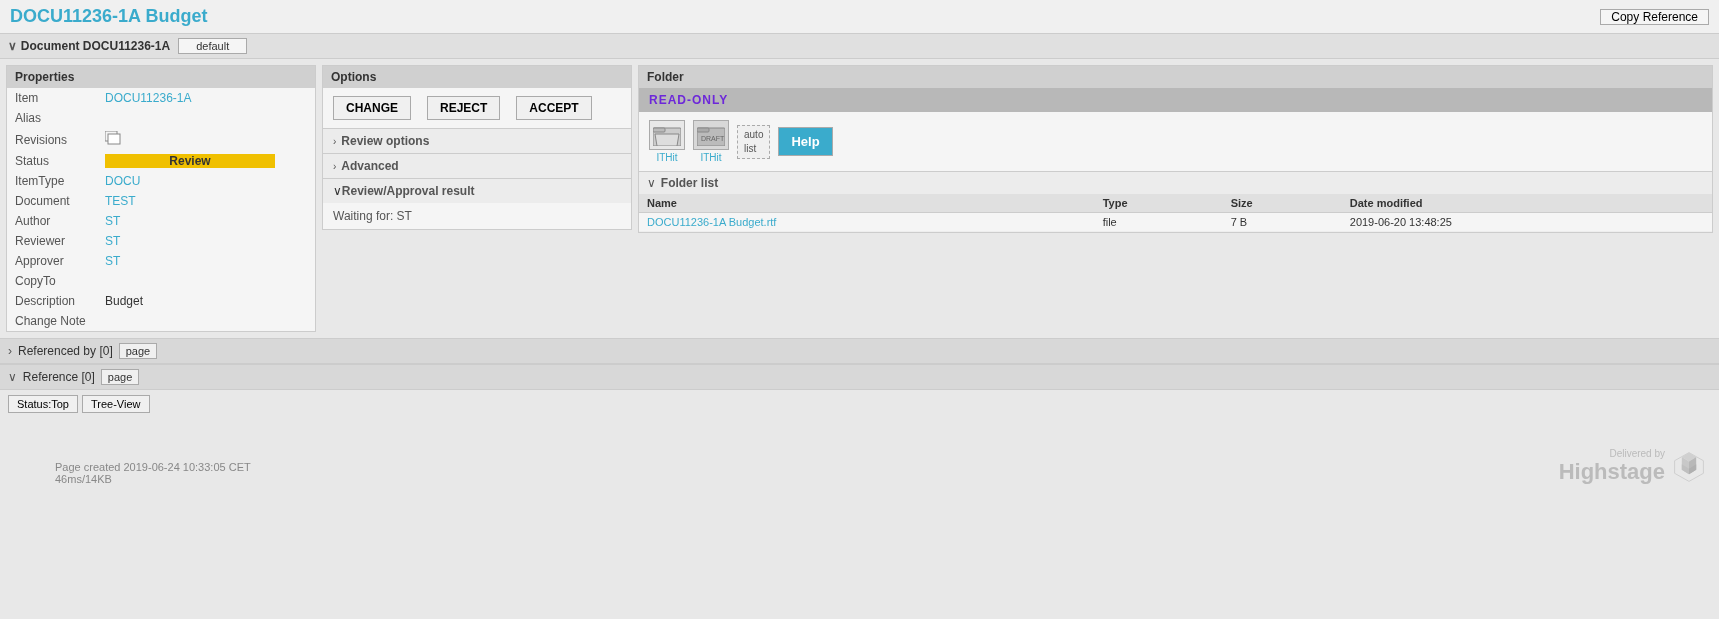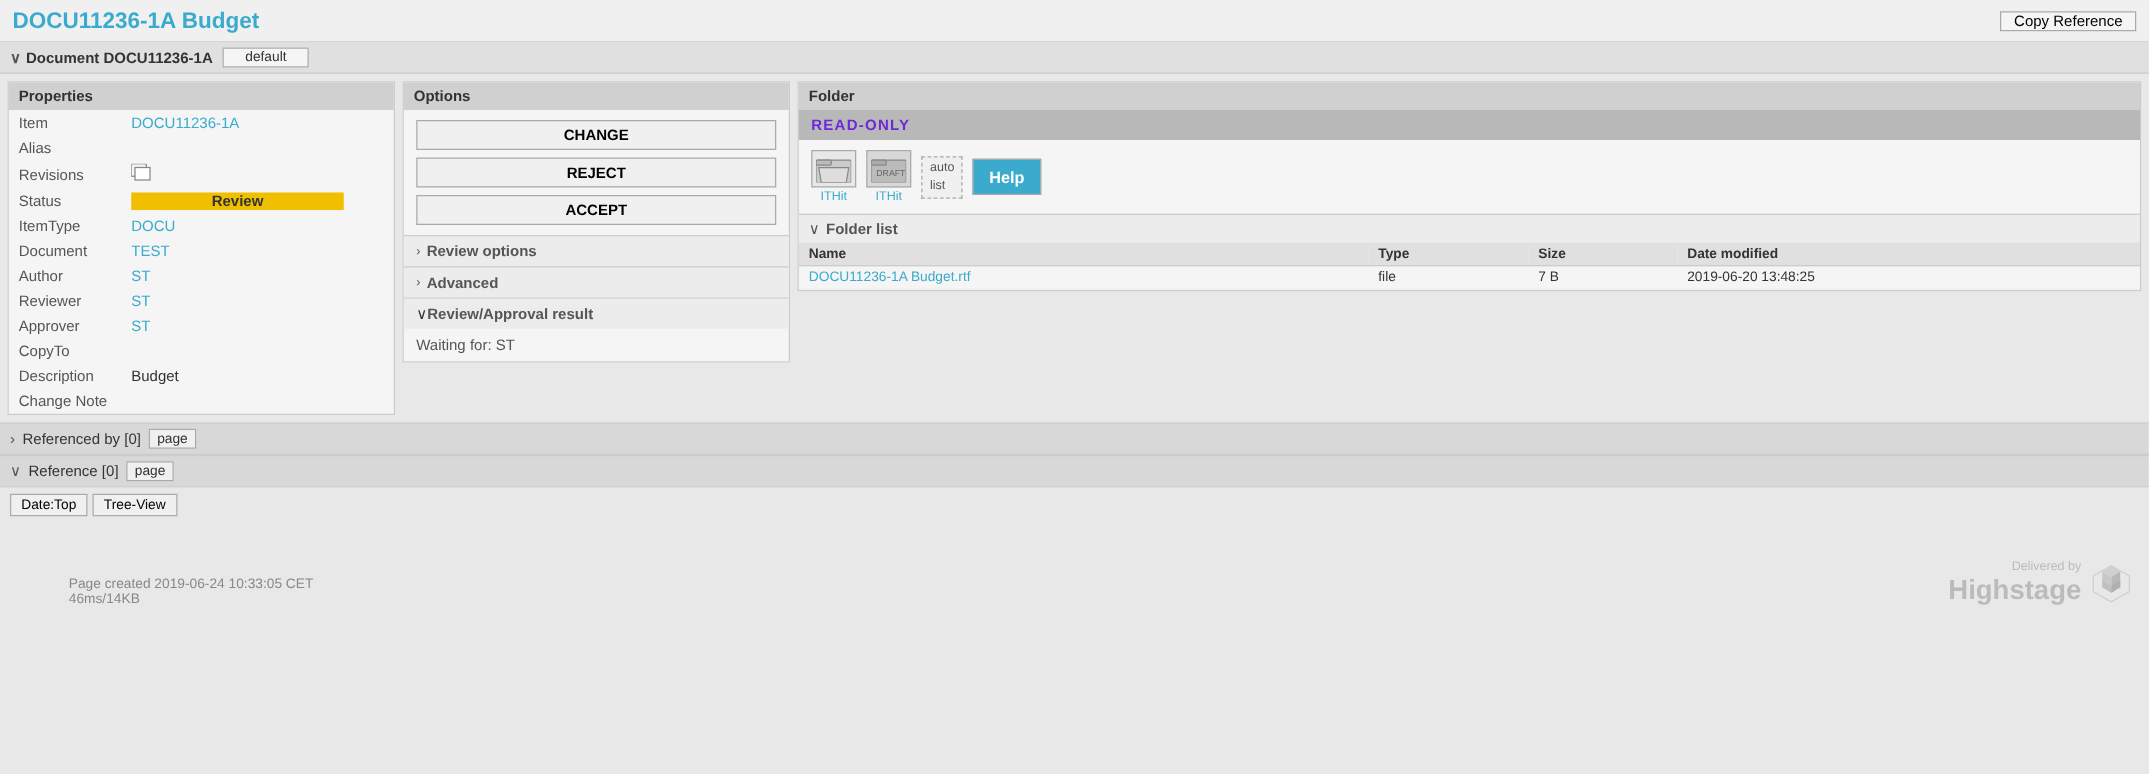--- a/index.html
+++ b/index.html
@@ -109,23 +109,22 @@
 
     
     .options-panel {
       background: #f5f5f5;
       border: 1px solid #ccc;
       width: 310px;
       flex-shrink: 0;
     }
     .btn-group {
       display: flex;
-      gap: 6px;
+      gap: 16px;
       padding: 8px 10px;
-      flex-direction: column;
     }
     .action-btn {
       border: 1px solid #aaa;
       background: #f0f0f0;
       padding: 4px 12px;
       font-size: 12px;
       cursor: pointer;
       font-weight: bold;
     }
 
@@ -486,21 +485,21 @@
   <span class="bar-badge">page</span>
 </div>
 
 <div class="reference-bar">
   <span class="bar-arrow">∨</span>
   <span>Reference [0]</span>
   <span class="bar-badge">page</span>
 </div>
 
 <div class="scope-btns">
-  <button class="scope-btn">Date:Top</button>
+  <button class="scope-btn">Status:Top</button>
   <button class="scope-btn">Tree-View</button>
 </div>
 
 <div class="footer">
   <div class="footer-left">
     <div>Page created 2019-06-24 10:33:05 CET</div>
     <div>46ms/14KB</div>
   </div>
   <div class="footer-right">
     <div style="text-align:right;">

